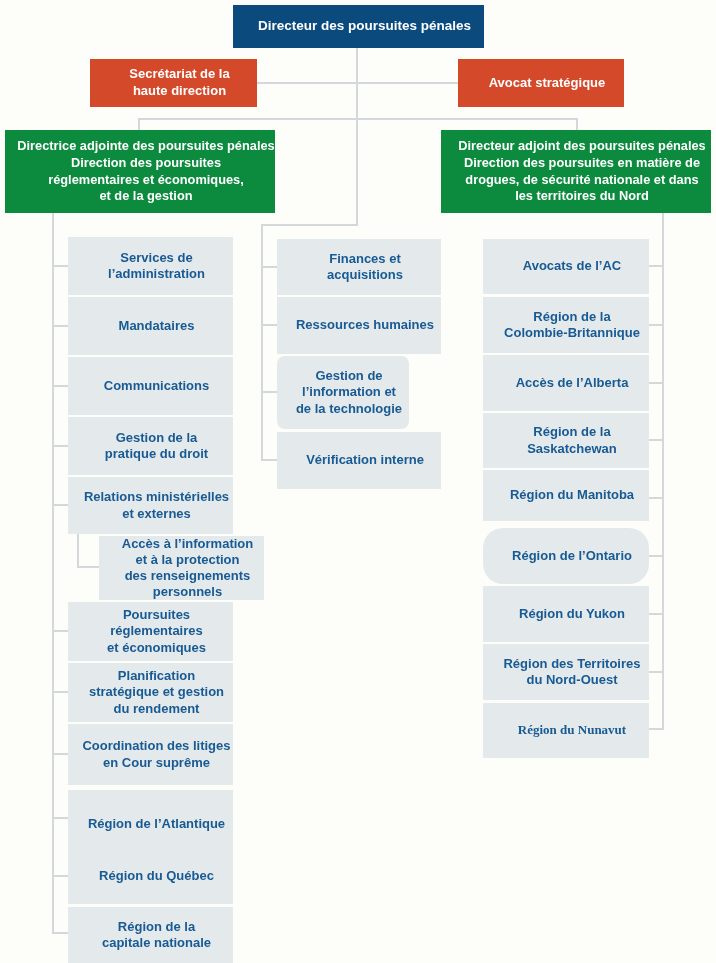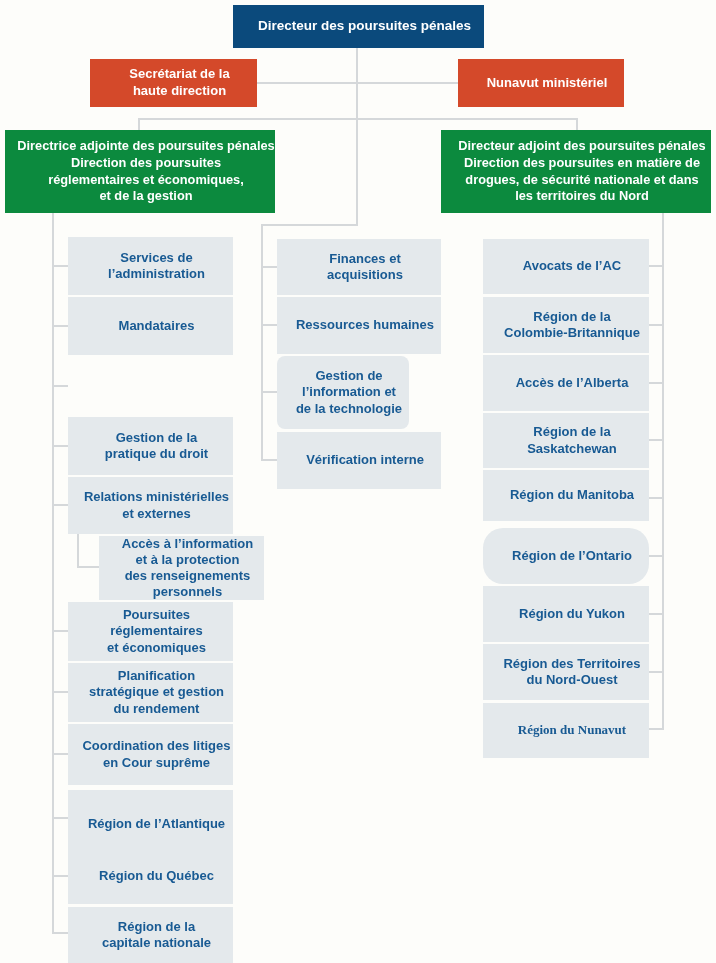--- a/index.html
+++ b/index.html
@@ -75,21 +75,21 @@
 
   <div class="node blue" style="left:233px;top:5px;width:251px;height:43px;">
     <span>Directeur des poursuites pénales</span>
   </div>
 
   <div class="node orange" style="left:90px;top:59px;width:167px;height:48px;">
     <span>Secrétariat de la
 haute direction</span>
   </div>
   <div class="node orange" style="left:458px;top:59px;width:166px;height:48px;">
-    <span>Nunavut ministériel</span>
+    <span>Avocat stratégique</span>
   </div>
 
   <div class="node green" style="left:5px;top:130px;width:270px;height:83px;">
     <span>Directrice adjointe des poursuites pénales
 Direction des poursuites
 réglementaires et économiques,
 et de la gestion</span>
   </div>
   <div class="node green" style="left:441px;top:130px;width:270px;height:83px;">
     <span>Directeur adjoint des poursuites pénales
@@ -97,20 +97,23 @@
 drogues, de sécurité nationale et dans
 les territoires du Nord</span>
   </div>
 
   <div class="node gray" style="left:68px;top:237px;width:165px;height:58px;">
     <span>Services de
 l’administration</span>
   </div>
   <div class="node gray" style="left:68px;top:297px;width:165px;height:58px;">
     <span>Mandataires</span>
+  </div>
+  <div class="node gray" style="left:68px;top:357px;width:165px;height:58px;">
+    <span>Communications</span>
   </div>
   <div class="node gray" style="left:68px;top:417px;width:165px;height:58px;">
     <span>Gestion de la
 pratique du droit</span>
   </div>
   <div class="node gray" style="left:68px;top:477px;width:165px;height:57px;">
     <span>Relations ministérielles
 et externes</span>
   </div>
   <div class="node gray" style="left:99px;top:536px;width:165px;height:64px;">

